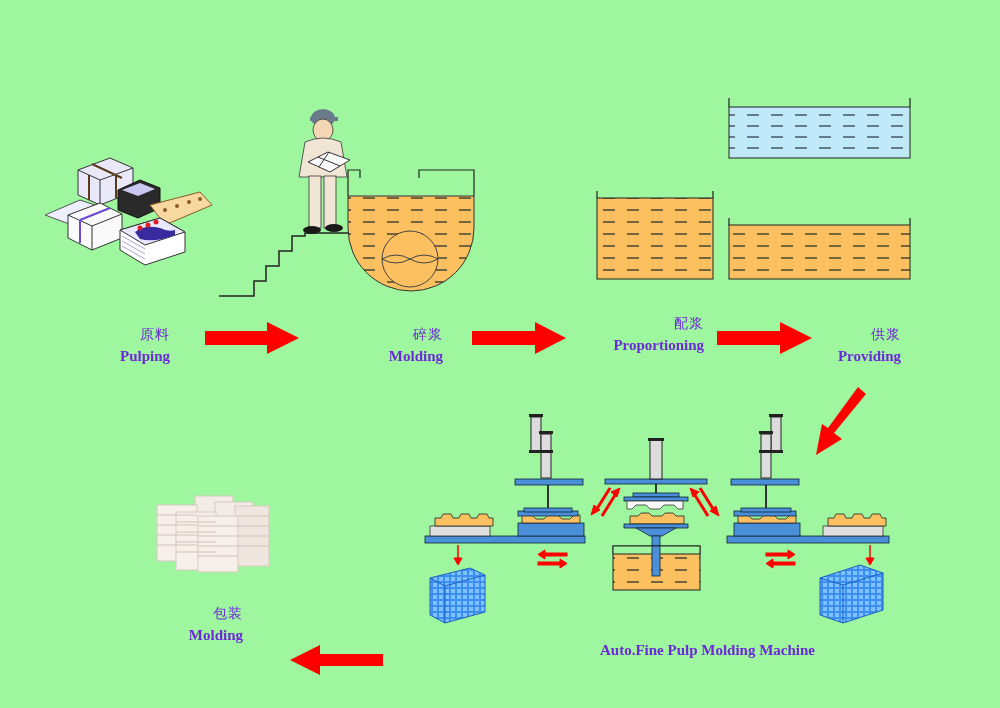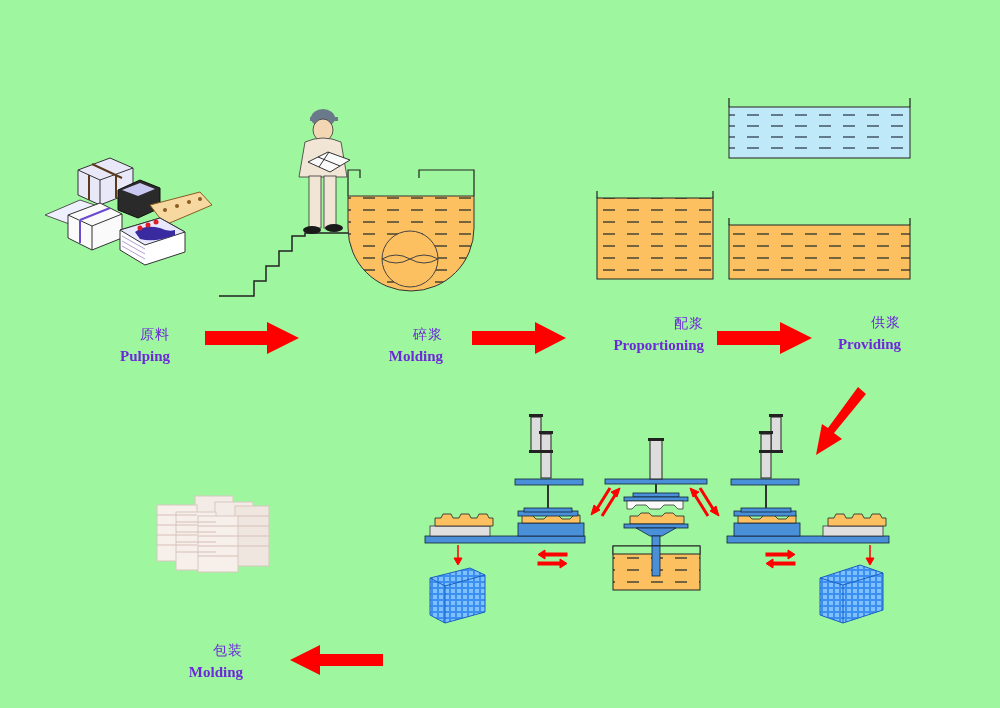--- a/index.html
+++ b/index.html
@@ -237,22 +237,23 @@
   <div class="en">Pulping</div>
 </div>
 <div class="label" style="left:343px; top:323px; width:100px;">
   <div class="zh">碎浆</div>
   <div class="en">Molding</div>
 </div>
 <div class="label" style="left:584px; top:312px; width:120px;">
   <div class="zh">配浆</div>
   <div class="en">Proportioning</div>
 </div>
-<div class="label" style="left:801px; top:311px; width:100px;">
+<div class="label" style="left:801px; top:323px; width:100px;">
   <div class="zh">供浆</div>
   <div class="en">Providing</div>
 </div>
 <div class="label" style="left:555px; top:639px; width:260px;">
-</div>
-<div class="label" style="left:143px; top:639px; width:100px;">
+  <div class="en">Auto.Fine Pulp Molding Machine</div>
+</div>
+<div class="label" style="left:143px; top:602px; width:100px;">
   <div class="zh">包装</div>
   <div class="en">Molding</div>
 </div>
 
 </body></html>

